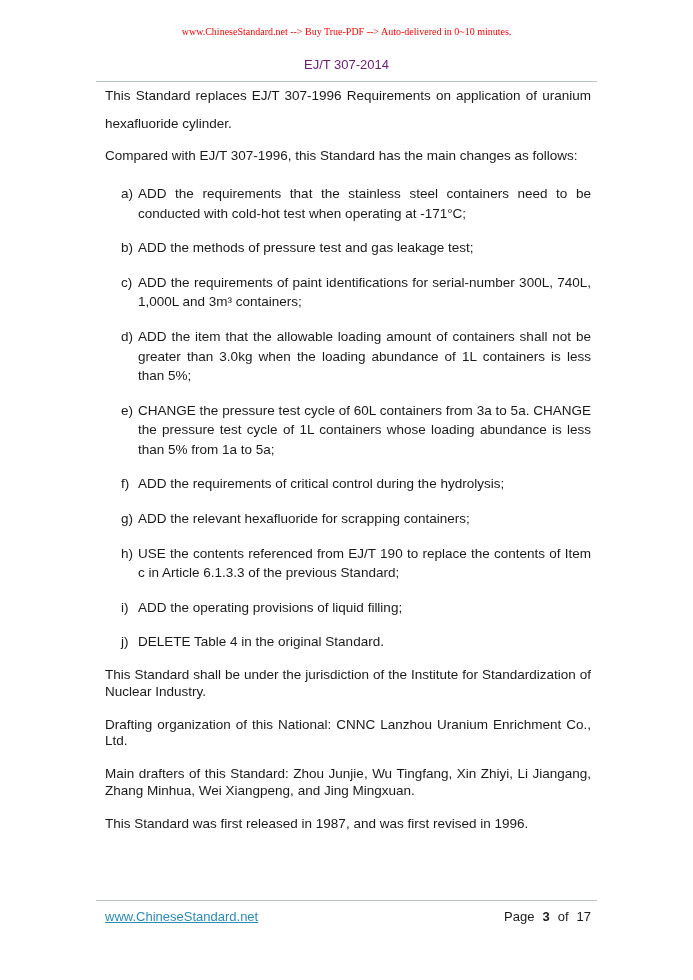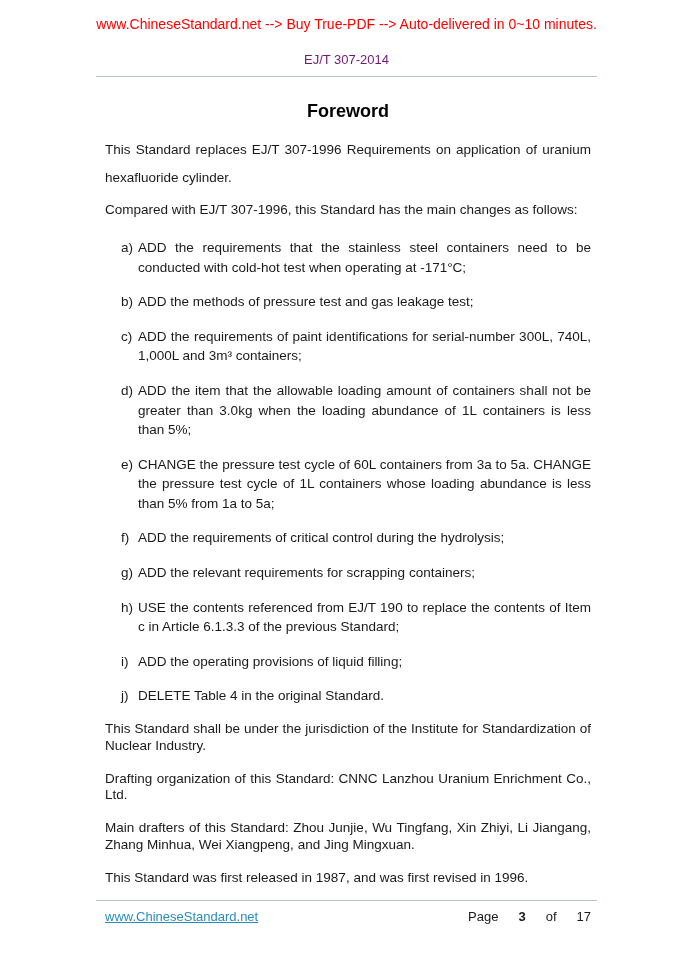--- a/index.html
+++ b/index.html
@@ -9,24 +9,25 @@
     font-family: "Liberation Sans", sans-serif;
   }
   .page {
     position: relative;
     width: 693px;
     height: 980px;
     background: #ffffff;
     overflow: hidden;
   }
   .banner {
-    padding-top: 16px;
+    padding-top: 26px;
     text-align: center;
     color: #ff0000;
-    font-size: 14px;
+    font-size: 10px;
+    font-family: Liberation Serif, serif;
   }
   .std-code {
     margin-top: 20px;
     text-align: center;
     color: #701a75;
     font-size: 13px;
   }
   .rule {
     border: none;
     border-top: 1px solid #b4c6cf;
@@ -91,38 +92,37 @@
     margin: 8px 102px 16px 105px;
     font-size: 13px;
   }
   .footer-link {
     color: #2a8cba;
     text-decoration: underline;
     cursor: pointer;
   }
   .page-indicator {
     display: inline-flex;
-    gap: 20px;
+    gap: 8px;
     color: #1a1a1a;
   }
   .page-num {
     font-weight: bold;
   }
 </style>
 </head>
 <body>
 
 <div class="page">
 
   <div class="banner">www.ChineseStandard.net --&gt; Buy True-PDF --&gt; Auto-delivered in 0~10 minutes.</div>
   <div class="std-code">EJ/T 307-2014</div>
   <hr class="rule">
 
   <div class="content">
-    <h1 class="title">Foreword</h1>
 
     <p class="para intro">This Standard replaces EJ/T 307-1996 Requirements on application of uranium hexafluoride cylinder.</p>
     <p class="para compared">Compared with EJ/T 307-1996, this Standard has the main changes as follows:</p>
 
     <div class="changes">
       <div class="change-item">
         <span class="change-label">a)</span>
         <span class="change-text">ADD the requirements that the stainless steel containers need to be conducted with cold-hot test when operating at -171°C;</span>
       </div>
       <div class="change-item">
@@ -140,38 +140,38 @@
       <div class="change-item">
         <span class="change-label">e)</span>
         <span class="change-text">CHANGE the pressure test cycle of 60L containers from 3a to 5a. CHANGE the pressure test cycle of 1L containers whose loading abundance is less than 5% from 1a to 5a;</span>
       </div>
       <div class="change-item">
         <span class="change-label">f)</span>
         <span class="change-text">ADD the requirements of critical control during the hydrolysis;</span>
       </div>
       <div class="change-item">
         <span class="change-label">g)</span>
-        <span class="change-text">ADD the relevant requirements for scrapping containers;</span>
+        <span class="change-text">ADD the relevant hexafluoride for scrapping containers;</span>
       </div>
       <div class="change-item">
         <span class="change-label">h)</span>
         <span class="change-text">USE the contents referenced from EJ/T 190 to replace the contents of Item c in Article 6.1.3.3 of the previous Standard;</span>
       </div>
       <div class="change-item">
         <span class="change-label">i)</span>
         <span class="change-text">ADD the operating provisions of liquid filling;</span>
       </div>
       <div class="change-item">
         <span class="change-label">j)</span>
         <span class="change-text">DELETE Table 4 in the original Standard.</span>
       </div>
     </div>
 
     <p class="closing-para">This Standard shall be under the jurisdiction of the Institute for Standardization of Nuclear Industry.</p>
-    <p class="closing-para">Drafting organization of this Standard: CNNC Lanzhou Uranium Enrichment Co., Ltd.</p>
+    <p class="closing-para">Drafting organization of this National: CNNC Lanzhou Uranium Enrichment Co., Ltd.</p>
     <p class="closing-para">Main drafters of this Standard: Zhou Junjie, Wu Tingfang, Xin Zhiyi, Li Jiangang, Zhang Minhua, Wei Xiangpeng, and Jing Mingxuan.</p>
     <p class="closing-para">This Standard was first released in 1987, and was first revised in 1996.</p>
   </div>
 
   <div class="footer">
     <hr class="rule">
     <div class="footer-row">
       <a class="footer-link" href="#">www.ChineseStandard.net</a>
       <div class="page-indicator">
         <span>Page</span>

